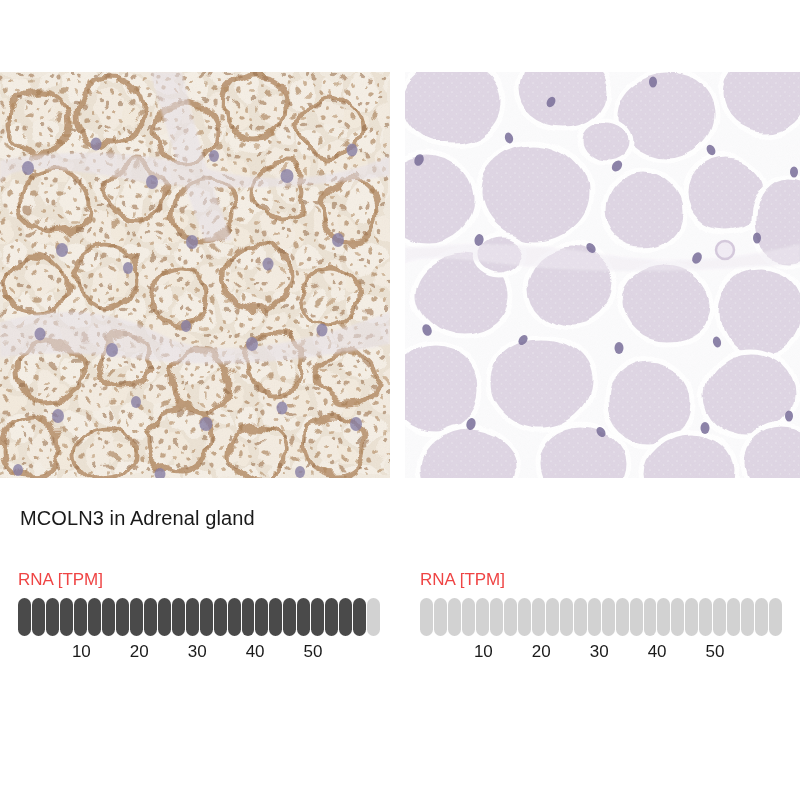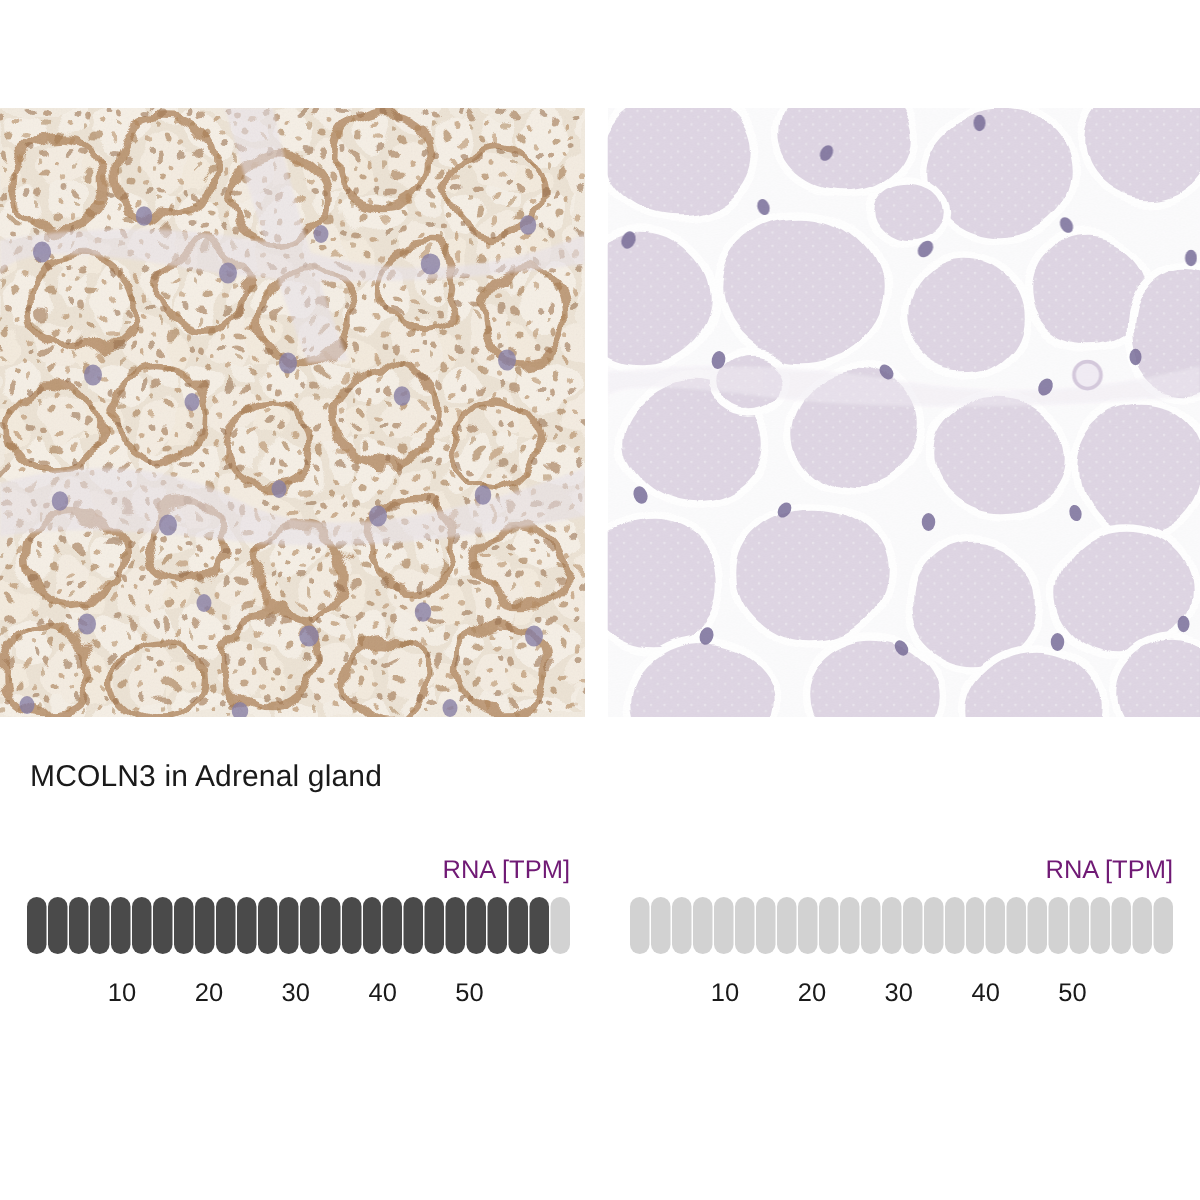--- a/index.html
+++ b/index.html
@@ -63,22 +63,22 @@
   .gauge {
     position: absolute;
     top: 570px;
   }
   .gauge.left  { left: 18px;  width: 362px; }
   .gauge.right { left: 420px; width: 362px; }
 
   .gauge-label {
     font-size: 17px;
     line-height: 20px;
-    text-align: right;
-    color: #701a75;
+    text-align: left;
+    color: #ef4444;
     height: 22px;
     white-space: nowrap;
   }
 
   .gauge-bar {
     position: relative;
     margin-top: 6px;
     height: 38px;
     display: flex;
     gap: 1px;
@@ -87,21 +87,21 @@
     flex: 1 1 auto;
     height: 38px;
     border-radius: 7px;
   }
   .seg.on  { background: #4a4a4a; }
   .seg.off { background: #d2d2d2; }
 
   .gauge-ticks {
     position: relative;
     height: 26px;
-    margin-top: 14px;
+    margin-top: 4px;
   }
   .tick {
     position: absolute;
     top: 0;
     transform: translateX(-50%);
     font-size: 17px;
     line-height: 24px;
     color: #1a1a1a;
     white-space: nowrap;
   }

